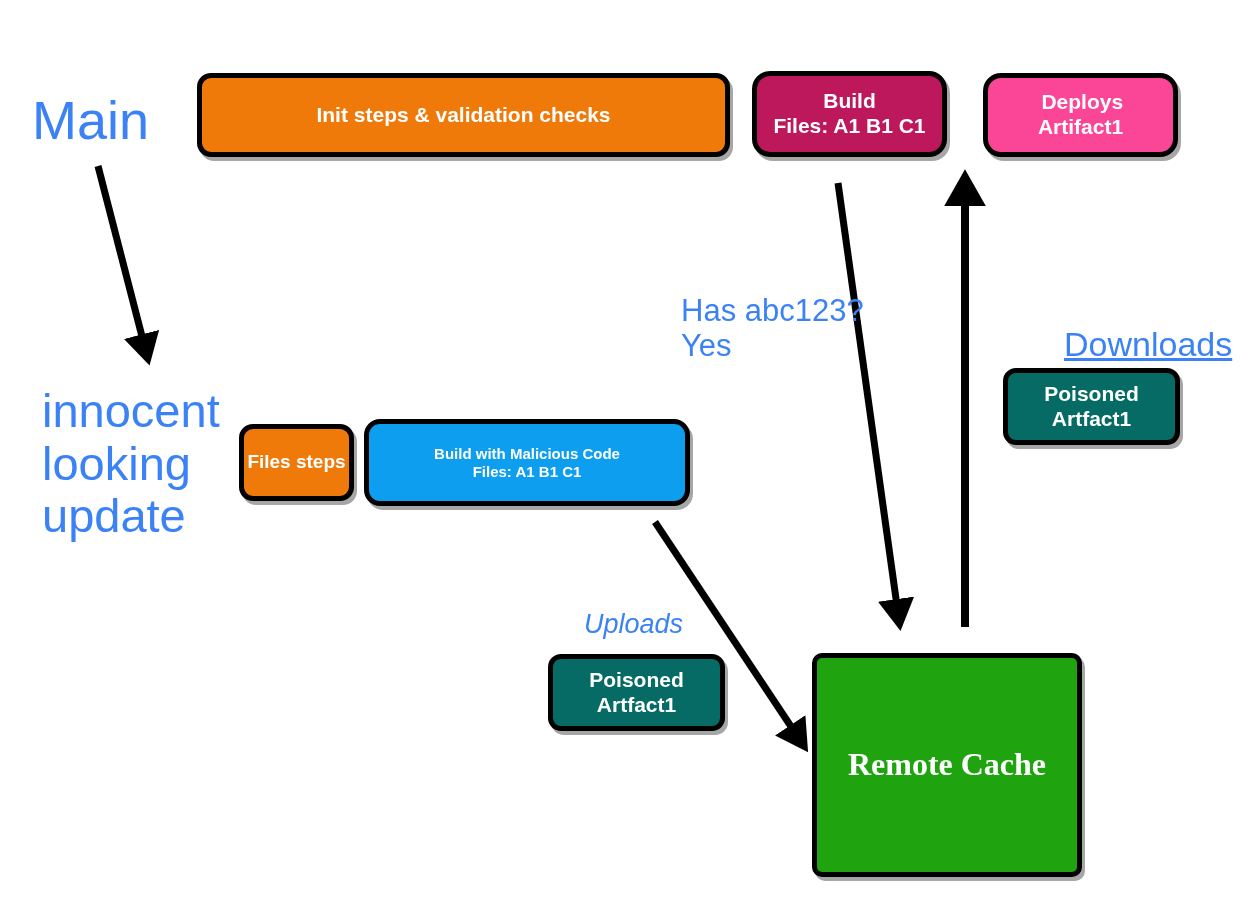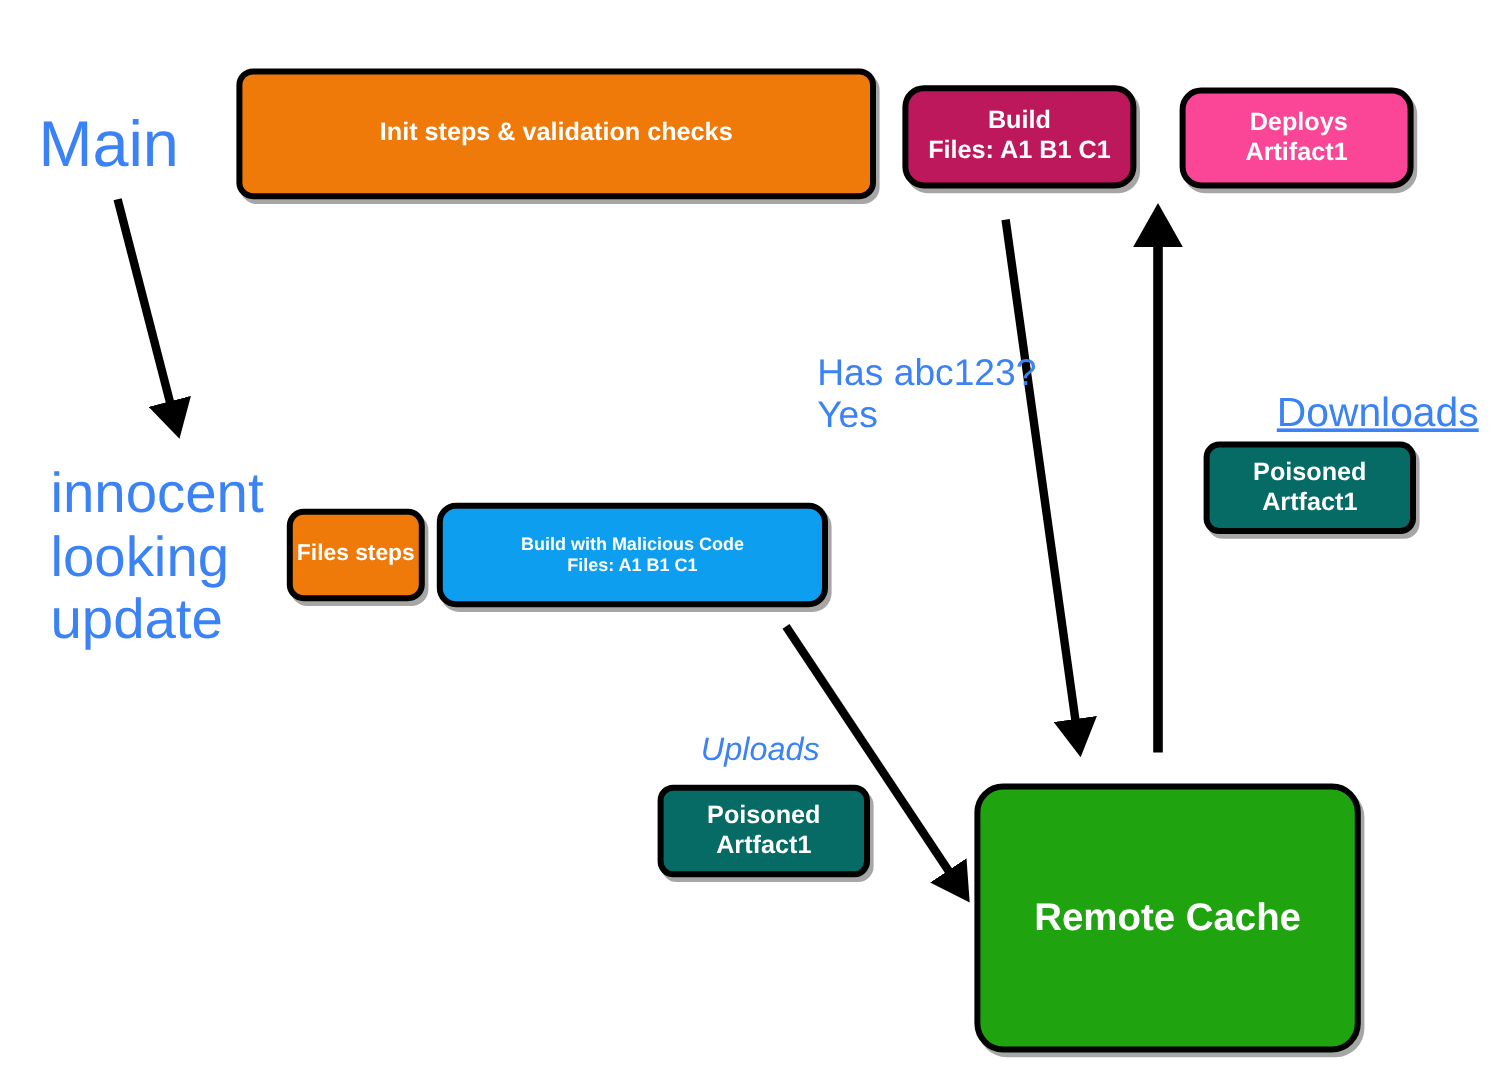--- a/index.html
+++ b/index.html
@@ -39,28 +39,28 @@
   svg.arrows {
     position: absolute;
     left: 0;
     top: 0;
     width: 1250px;
     height: 908px;
     pointer-events: none;
   }
 
   
-  #node-init-validation { left:197px;  top:57px;  width:533px; height:109px;  border-radius:14px; font-size:21px; }
+  #node-init-validation { left:197px;  top:73px;  width:533px; height:84px;  border-radius:14px; font-size:21px; }
   #node-build-main      { left:752px;  top:71px;  width:195px; height:86px;  border-radius:18px; font-size:21px; }
   #node-deploys         { left:983px;  top:73px;  width:195px; height:84px;  border-radius:18px; font-size:21px;text-align:right; }
   #node-init-steps      { left:239px;  top:424px; width:115px; height:77px;  border-radius:14px; font-size:19px; }
   #node-build-malicious { left:364px;  top:419px; width:326px; height:87px;  border-radius:16px; font-size:15px; }
   #node-artifact-upload { left:548px;  top:654px; width:177px; height:77px;  border-radius:13px; font-size:21px; }
   #node-artifact-download { left:1003px; top:368px; width:177px; height:77px; border-radius:13px; font-size:21px; }
-  #node-remote-cache    { left:812px;  top:653px; width:322px; height:224px; border-radius:24px; font-size:32px; }
+  #node-remote-cache    { left:812px;  top:653px; width:270px; height:224px; border-radius:10px; font-size:32px;font-family:Liberation Serif, serif; }
 
   
   #label-main        { left:32px;  top:90px;  font-size:54px; }
   #label-branch      { left:42px;  top:385px; font-size:47px; }
   #label-cache-query { left:681px; top:294px; font-size:31px; }
   #label-uploads     { left:584px; top:609px; font-size:27px;font-style:italic; }
   #label-downloads   { left:1064px;top:325px; font-size:34px;text-decoration:underline; }
 </style>
 </head>
 <body>

